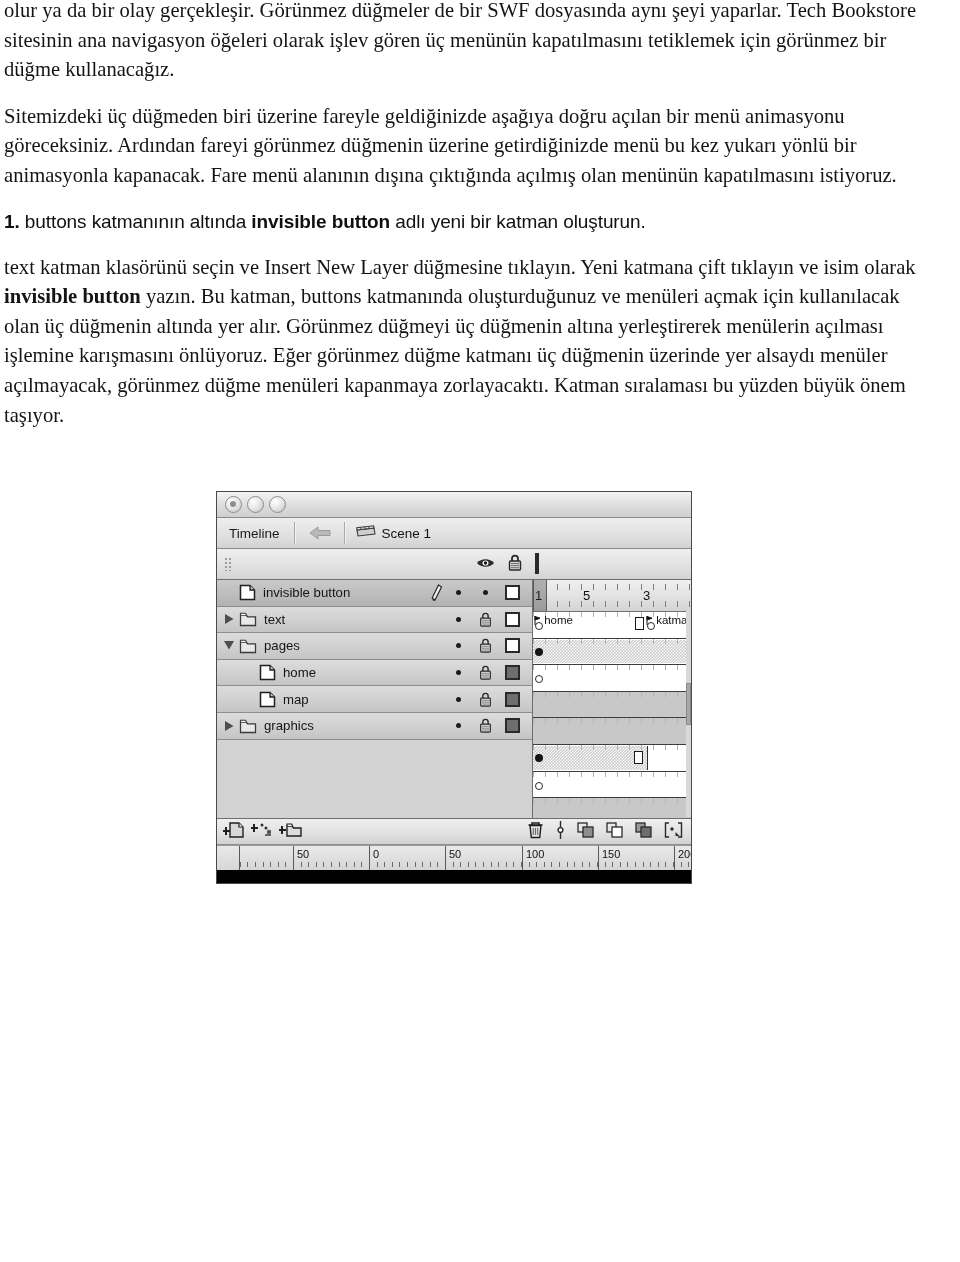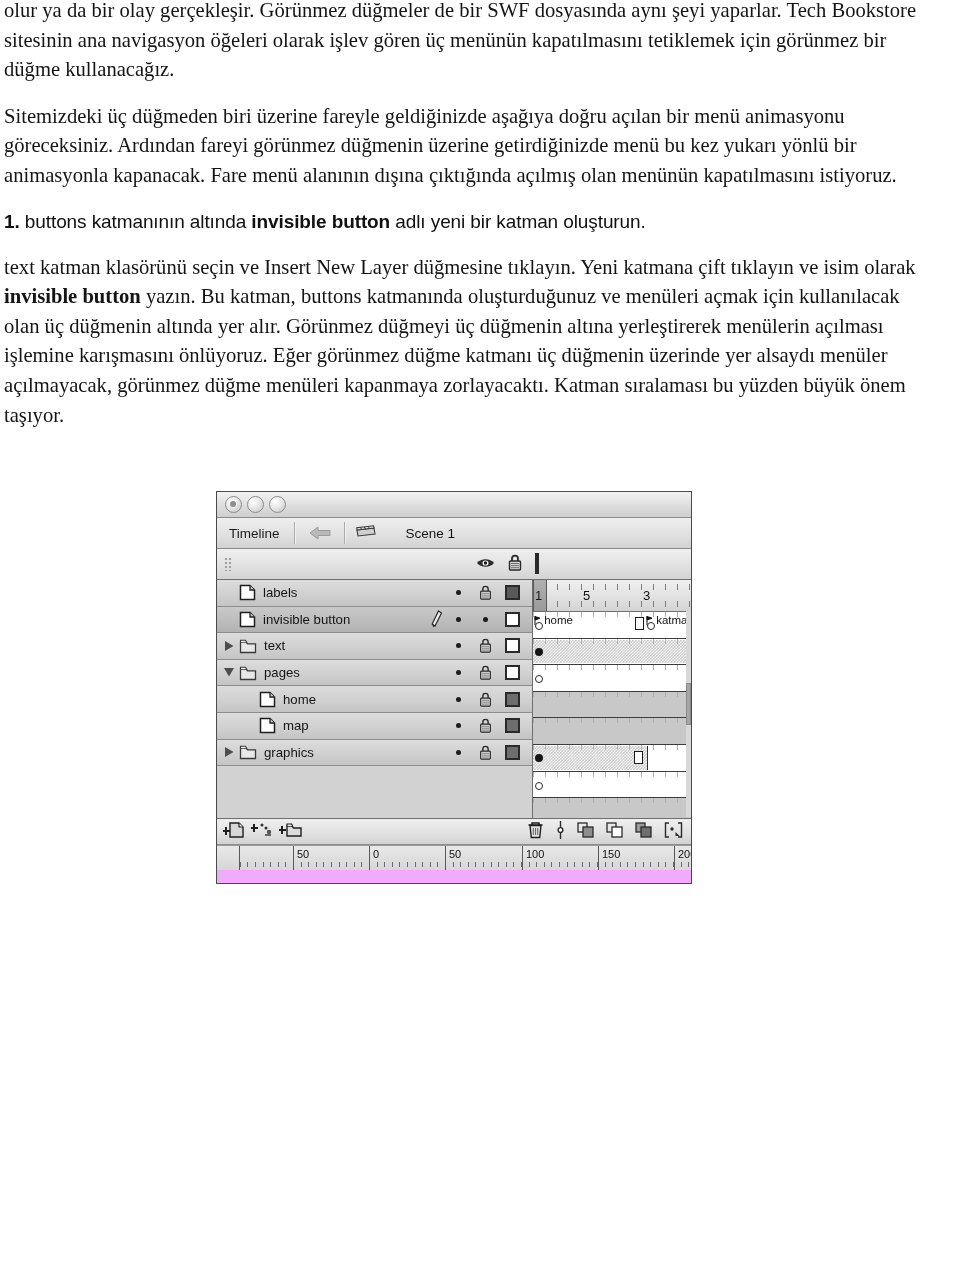--- a/index.html
+++ b/index.html
@@ -50,21 +50,21 @@
   .step .num { font-weight: bold; }
   .step b { font-weight: bold; }
 
   
   .shot {
     position: absolute;
     left: 216px;
     top: 491px;
     width: 476px;
     height: 393px;
-    background: #f0abfc;
+    background: #000000;
     border: 1px solid #4a4a4a;
     box-sizing: border-box;
     font-family: "Liberation Sans", sans-serif;
     overflow: hidden;
   }
   .titlebar {
     height: 26px;
     background: linear-gradient(to bottom, #f3f3f3 0%, #dddddd 55%, #cfcfcf 100%);
     border-bottom: 1px solid #8a8a8a;
     display: flex;
@@ -109,21 +109,20 @@
   }
   .backarrow {
     padding: 0 13px;
     display: flex;
     align-items: center;
   }
   .sceneicon { margin: 0 6px 0 10px; display:flex; align-items:center;}
   .scene-label {
     font-size: 13.5px;
     color: #141414;
-    margin-left: 24px;
   }
   .layer-header {
     height: 31px;
     background: linear-gradient(to bottom, #efefef 0%, #e3e3e3 50%, #d4d4d4 100%);
     border-bottom: 1px solid #6e6e6e;
     display: flex;
     align-items: center;
     position: relative;
     box-sizing: border-box;
   }
@@ -448,45 +447,20 @@
         <span>
           <span class="outline-sq" style="width:17px;height:17px;"></span>
         </span>
       </div>
     </div>
 
     <div class="timeline-wrap">
 
       <div class="layers-col">
 
-        <div class="layer-row">
-          <span class="tri spacer"></span>
-          <span class="layer-icon">
-            <svg width="17" height="17" viewBox="0 0 17 17">
-                <path d="M1.5 1.5 H11 L15.5 6 V15.5 H1.5 Z" fill="#ffffff" stroke="#1f1f1f" stroke-width="1.5"></path>
-                <path d="M11 1.5 V6 H15.5" fill="#c9c9c9" stroke="#1f1f1f" stroke-width="1.3"></path>
-              </svg>
-          </span>
-          <span class="layer-name">labels</span>
-          <span class="row-ctrls">
-            <span class="ctrl-slot">
-                <span class="dot"></span>
-              </span>
-            <span class="ctrl-slot">
-              <svg width="13" height="15" viewBox="0 0 14 17">
-                  <path d="M4 7 V4.6 A3 3 0 0 1 10 4.6 V7" fill="none" stroke="#2a2a2a" stroke-width="1.6"></path>
-                  <rect x="1.5" y="7" width="11" height="9" rx="1" fill="#d3d3d3" stroke="#2a2a2a" stroke-width="1.3"></rect>
-                  <path d="M3 9.5 H11 M3 11.6 H11 M3 13.7 H11" stroke="#7a7a7a" stroke-width=".9"></path>
-                </svg>
-            </span>
-            <span class="ctrl-slot">
-                <span class="outline-sq filled dark"></span>
-              </span>
-          </span>
-        </div>
 
 
         <div class="layer-row selected">
           <span class="tri spacer"></span>
           <span class="layer-icon">
             <svg width="17" height="17" viewBox="0 0 17 17">
                 <path d="M1.5 1.5 H11 L15.5 6 V15.5 H1.5 Z" fill="#ffffff" stroke="#1f1f1f" stroke-width="1.5"></path>
                 <path d="M11 1.5 V6 H15.5" fill="#c9c9c9" stroke="#1f1f1f" stroke-width="1.3"></path>
               </svg>
           </span>

